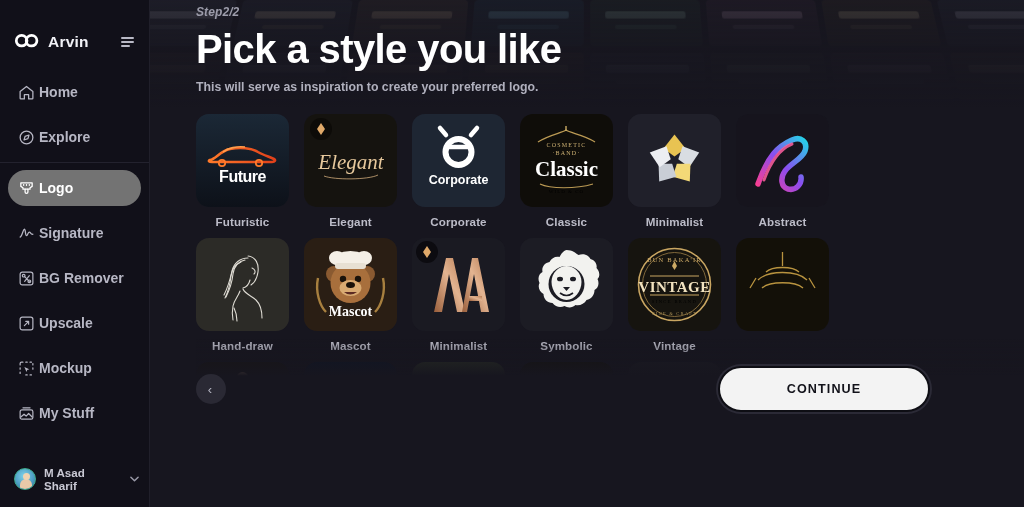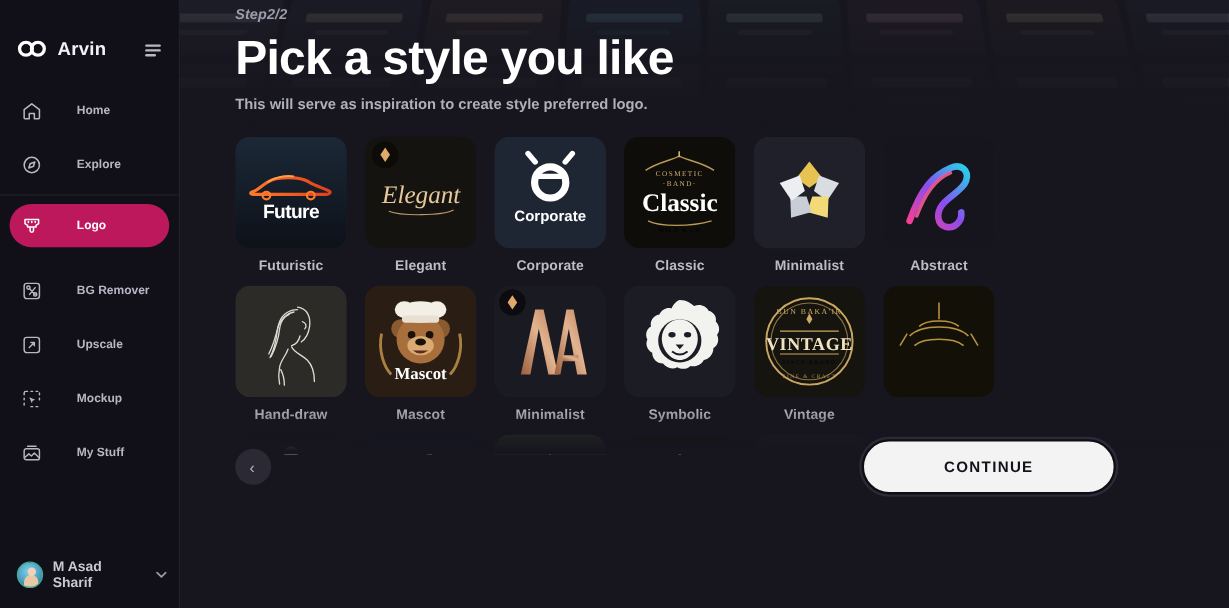--- a/index.html
+++ b/index.html
@@ -27,28 +27,28 @@
   .brand-logo { width:26px; height:18px; flex:0 0 26px; }
   .brand-name { font-size:15.5px; font-weight:700; color:#f1f1f6; letter-spacing:.2px; }
   .burger { margin-left:auto; margin-right:2px; width:14px; height:12px; display:flex; flex-direction:column; justify-content:center; gap:2.5px; cursor:pointer;}
   .burger span { display:block; height:1.6px; background:#b9b9c6; border-radius:2px; }
   .burger span:nth-child(1){ width:13px; }
   .burger span:nth-child(2){ width:13px; }
   .burger span:nth-child(3){ width:9px; margin-left:0px; }
 
   .nav { margin-top:14px; display:flex; flex-direction:column; }
   .nav-item {
-    display:flex; align-items:center; gap:29px;
+    display:flex; align-items:center; gap:4px;
     height:36px; margin:0 8px; padding:0 10px;
     border-radius:18px; cursor:pointer;
-    color:#b7b7c4; font-size:10px; font-weight:600;
+    color:#b7b7c4; font-size:14px; font-weight:600;
   }
   .nav-item .ico { width:17px; height:17px; flex:0 0 17px; display:flex; align-items:center; justify-content:center; }
   .nav-item .ico svg { width:17px; height:17px; display:block; }
-  .nav-item.active { background:#be185d; color:#ffffff; }
+  .nav-item.active { background:#737373; color:#ffffff; }
   .nav-item.active .ico svg { stroke:#ffffff; }
   .nav-gap { height:9px; }
   .nav-divider { height:1px; background:#23222e; margin:7px 0 7px 0; }
 
   .spacer { flex:1 1 auto; }
   .user-row {
     display:flex; align-items:center; gap:8px;
     padding:0 10px 0 14px; height:56px; cursor:pointer;
   }
   .avatar {
@@ -216,20 +216,28 @@
             <path d="M4 4h16v5l-3 2v2H7v-2L4 9z"></path>
             <path d="M10 13v4a2 2 0 0 0 4 0v-4"></path>
             <path d="M8 6.5v1M12 6.5v1M16 6.5v1"></path>
           </svg>
         </span>
         <span>Logo</span>
       </div>
 
       <div class="nav-gap"></div>
 
+      <div class="nav-item">
+        <span class="ico">
+          <svg viewBox="0 0 24 24" fill="none" stroke="#b7b7c4" stroke-width="1.8" stroke-linecap="round" stroke-linejoin="round">
+            <path d="M3 17c3-1 4-11 6-11s1 9 3 9 2-5 4-5 2 4 5 3"></path>
+          </svg>
+        </span>
+        <span>Signature</span>
+      </div>
 
       <div class="nav-gap"></div>
 
       <div class="nav-item">
         <span class="ico">
           <svg viewBox="0 0 24 24" fill="none" stroke="#b7b7c4" stroke-width="1.7" stroke-linecap="round" stroke-linejoin="round">
             <rect x="3" y="3" width="18" height="18" rx="3"></rect>
             <circle cx="8" cy="8" r="1.9"></circle>
               <circle cx="16" cy="16" r="1.9"></circle>
             <path d="M9.4 9.4 16 16M16 8l-6.6 8"></path>
@@ -361,21 +369,21 @@
             <i class="t2" style="background:#a49264"></i>
           </span>
       </div>
     </div>
     <div class="bg-fade"></div>
 
     <div class="content">
 
       <div class="step">Step2/2</div>
       <h1 class="title">Pick a style you like</h1>
-      <p class="subtitle">This will serve as inspiration to create style preferred logo.</p>
+      <p class="subtitle">This will serve as inspiration to create your preferred logo.</p>
 
       <div class="grid-wrap">
         <div class="grid">
 
 
           <div class="card">
             <div class="thumb-outer">
               <div class="thumb">
                 <svg class="art" viewBox="0 0 93 93">
                   <defs>

